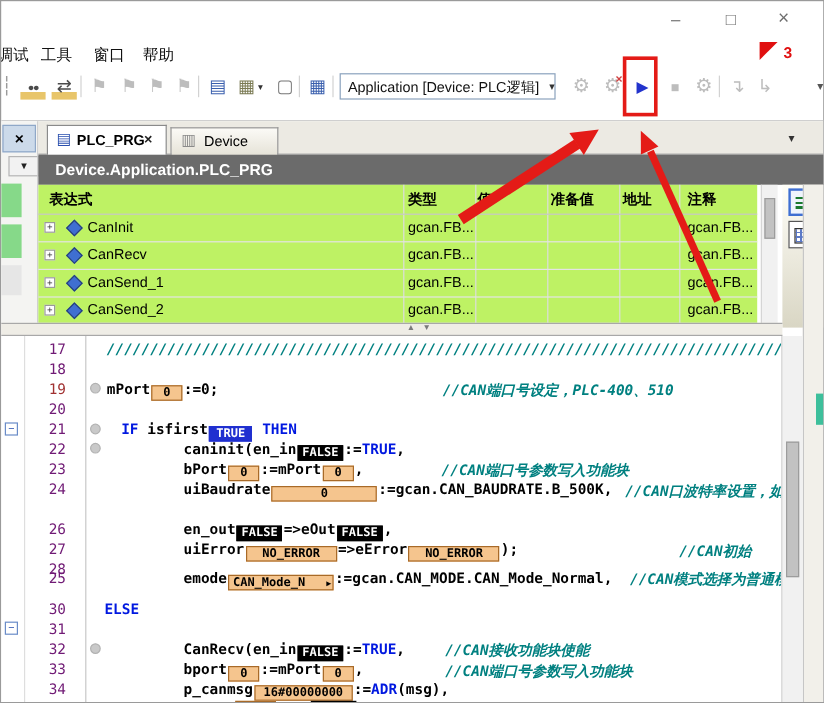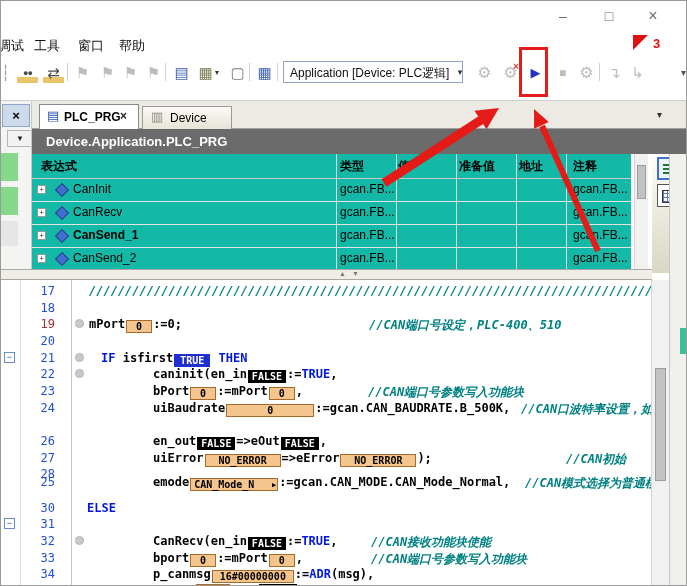--- a/index.html
+++ b/index.html
@@ -24,21 +24,21 @@
   .paneldrop{position:absolute;left:6px;top:129px;width:26px;height:17px;background:#f2f2f2;border:1px solid #b5b5b5;box-sizing:border-box;text-align:center;font-size:8px;line-height:15px;color:#222;}
   .greensq{position:absolute;left:0;width:17px;height:28px;background:#86d989;}
   .graysq{position:absolute;left:0;top:220px;width:17px;height:25px;background:#e6e6e6;}
   
   .tabrow{position:absolute;left:31px;top:100px;width:656px;height:28px;background:#eceae3;border-bottom:1px solid #a0a0a0;box-sizing:border-box;}
   .tab1{position:absolute;left:38px;top:103px;width:100px;height:25px;background:#ffffff;border:1px solid #8a8a8a;border-bottom:none;box-sizing:border-box;}
   .tab2{position:absolute;left:141px;top:105px;width:90px;height:23px;background:linear-gradient(#fbfaf6,#e6e3d8);border:1px solid #9a9a9a;border-bottom:none;box-sizing:border-box;}
   .tablabel{font-size:12px;color:#000;}
   .doc-title{position:absolute;left:31px;top:128px;width:656px;height:25px;background:#6b6b6b;color:#fff;font-weight:bold;font-size:13px;line-height:25px;padding-left:14px;box-sizing:border-box;}
   
-  .tbl{position:absolute;left:31px;top:153px;width:599px;height:116px;background:#14b8a6;}
+  .tbl{position:absolute;left:31px;top:153px;width:599px;height:116px;background:#bef264;}
   .tbl-header{position:absolute;top:0;height:24px;font-size:12px;font-weight:bold;color:#000;line-height:24px;}
   .vline{position:absolute;top:0;width:1px;height:116px;background:#dcdcdc;}
   .hline{position:absolute;left:0;width:599px;height:1px;background:#e4e4e4;}
   .row-expr{position:absolute;font-size:12px;color:#000;line-height:23px;}
   .expander{position:absolute;width:9px;height:9px;border:1px solid #9a9a9a;background:#fff;font-size:8px;line-height:8px;text-align:center;color:#333;box-sizing:border-box;}
   .diamond{position:absolute;width:8px;height:8px;background:#3f6fd1;border:1px solid #28427a;transform:rotate(45deg);}
   
   .sb-track{position:absolute;background:#f1f1f1;border-left:1px solid #d5d5d5;box-sizing:border-box;}
   .sb-thumb{position:absolute;background:#c2c2c2;border:1px solid #9c9c9c;box-sizing:border-box;}
   
@@ -46,21 +46,21 @@
   .declbtn{position:absolute;left:656px;width:24px;height:23px;background:#fff;border:1px solid #555;box-sizing:border-box;}
   .declbtn.sel{border:2px solid #3f6fd1;background:#eef4fd;}
   .lines-icon{position:absolute;left:4px;top:5px;width:13px;height:11px;background:repeating-linear-gradient(to bottom,#1a7a2e 0 2px,transparent 2px 4px);}
   .grid-icon{position:absolute;left:4px;top:5px;width:14px;height:11px;border:1px solid #333;background-image:repeating-linear-gradient(0deg,#5b79c7 0 1px,transparent 1px 4px),repeating-linear-gradient(90deg,#5b79c7 0 1px,transparent 1px 4px);}
   
   .splitter{position:absolute;left:0;top:268px;width:651px;height:11px;background:#efede6;border-top:1px solid #a8a8a8;border-bottom:1px solid #a8a8a8;box-sizing:border-box;}
   .splitglyph{position:absolute;top:269px;font-size:7px;color:#7a7a7a;}
   
   .editor{position:absolute;left:0;top:279px;width:651px;height:307px;background:#fff;overflow:hidden;}
   .eline{position:absolute;left:0;width:651px;height:16px;}
-  .lnum{position:absolute;left:28px;width:26px;text-align:right;font:12px "DejaVu Sans Mono",monospace;color:#1d4ed8;}
+  .lnum{position:absolute;left:28px;width:26px;text-align:right;font:12px "DejaVu Sans Mono",monospace;color:#701a75;}
   .lnum.red{color:#a03030;}
   .foldbox{position:absolute;left:3px;width:11px;height:11px;border:1px solid #6a8cc8;background:#fff;box-sizing:border-box;font-size:9px;line-height:8px;text-align:center;color:#2a4fae;}
   .bullet{position:absolute;left:74px;width:9px;height:9px;border-radius:50%;background:#c9c9c9;border:1px solid #b2b2b2;box-sizing:border-box;}
   .code{position:absolute;font:bold 12px "DejaVu Sans Mono",monospace;color:#000;white-space:pre;}
   .kw{color:#0018e0;}
   .cmt{position:absolute;font:bold italic 12px "DejaVu Sans Mono",monospace;color:#008080;white-space:pre;}
   .mb{display:inline-block;border:1px solid #a86a28;background:#f5c58e;color:#000;height:13px;line-height:12px;font:bold 10px "DejaVu Sans Mono",monospace;text-align:center;vertical-align:-2px;margin:0 1px;box-sizing:border-box;}
   .mb.bt{background:#2030d0;color:#fff;border:1px solid #2030d0;}
   .mb.bf{background:#000;color:#fff;border:1px solid #000;}
   .earr{float:right;font-size:7px;line-height:12px;margin-right:1px;color:#000;}
@@ -176,21 +176,21 @@
       <span class="expander" style="left:5px;top:54px;">+</span>
       <span class="diamond" style="left:25px;top:54px;"></span>
       <span class="row-expr" style="left:41px;top:47px;">CanRecv</span>
       <span class="row-expr" style="left:308px;top:47px;">gcan.FB...</span>
       <span class="row-expr" style="left:541px;top:47px;">gcan.FB...</span>
     </div>
 
     <div>
       <span class="expander" style="left:5px;top:77px;">+</span>
       <span class="diamond" style="left:25px;top:77px;"></span>
-      <span class="row-expr" style="left:41px;top:70px;font-weight:bold;">CanSend_1</span>
+      <span class="row-expr" style="left:41px;top:70px;">CanSend_1</span>
       <span class="row-expr" style="left:308px;top:70px;">gcan.FB...</span>
       <span class="row-expr" style="left:541px;top:70px;">gcan.FB...</span>
     </div>
 
     <div>
       <span class="expander" style="left:5px;top:100px;">+</span>
       <span class="diamond" style="left:25px;top:100px;"></span>
       <span class="row-expr" style="left:41px;top:93px;">CanSend_2</span>
       <span class="row-expr" style="left:308px;top:93px;">gcan.FB...</span>
       <span class="row-expr" style="left:541px;top:93px;">gcan.FB...</span>

